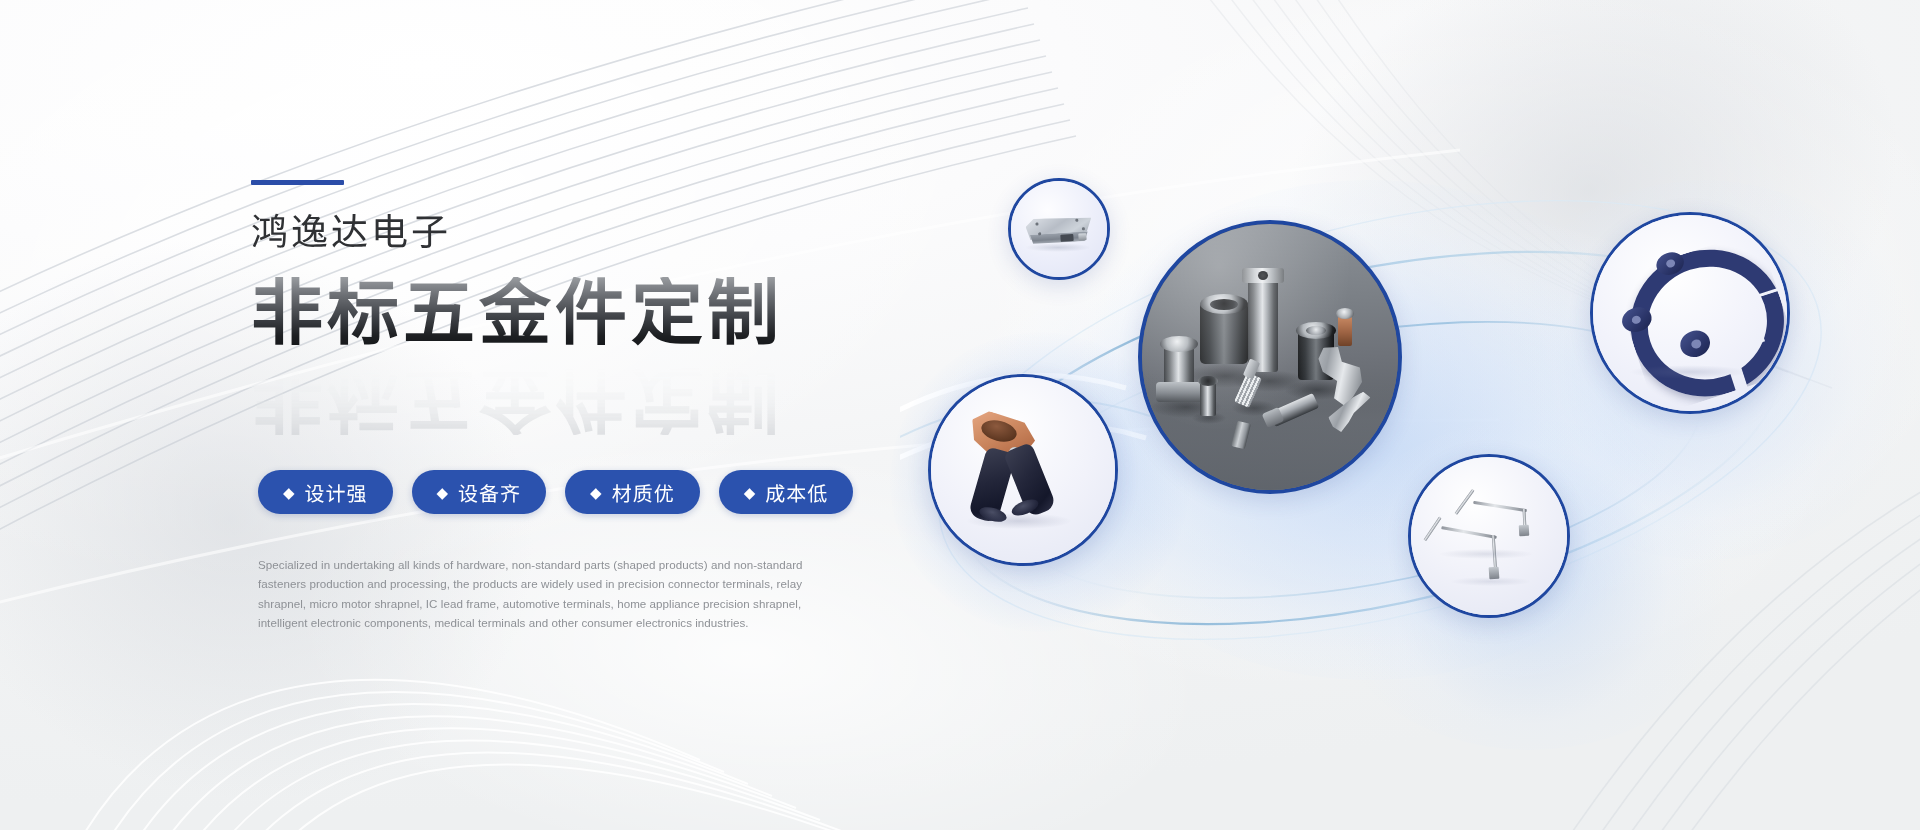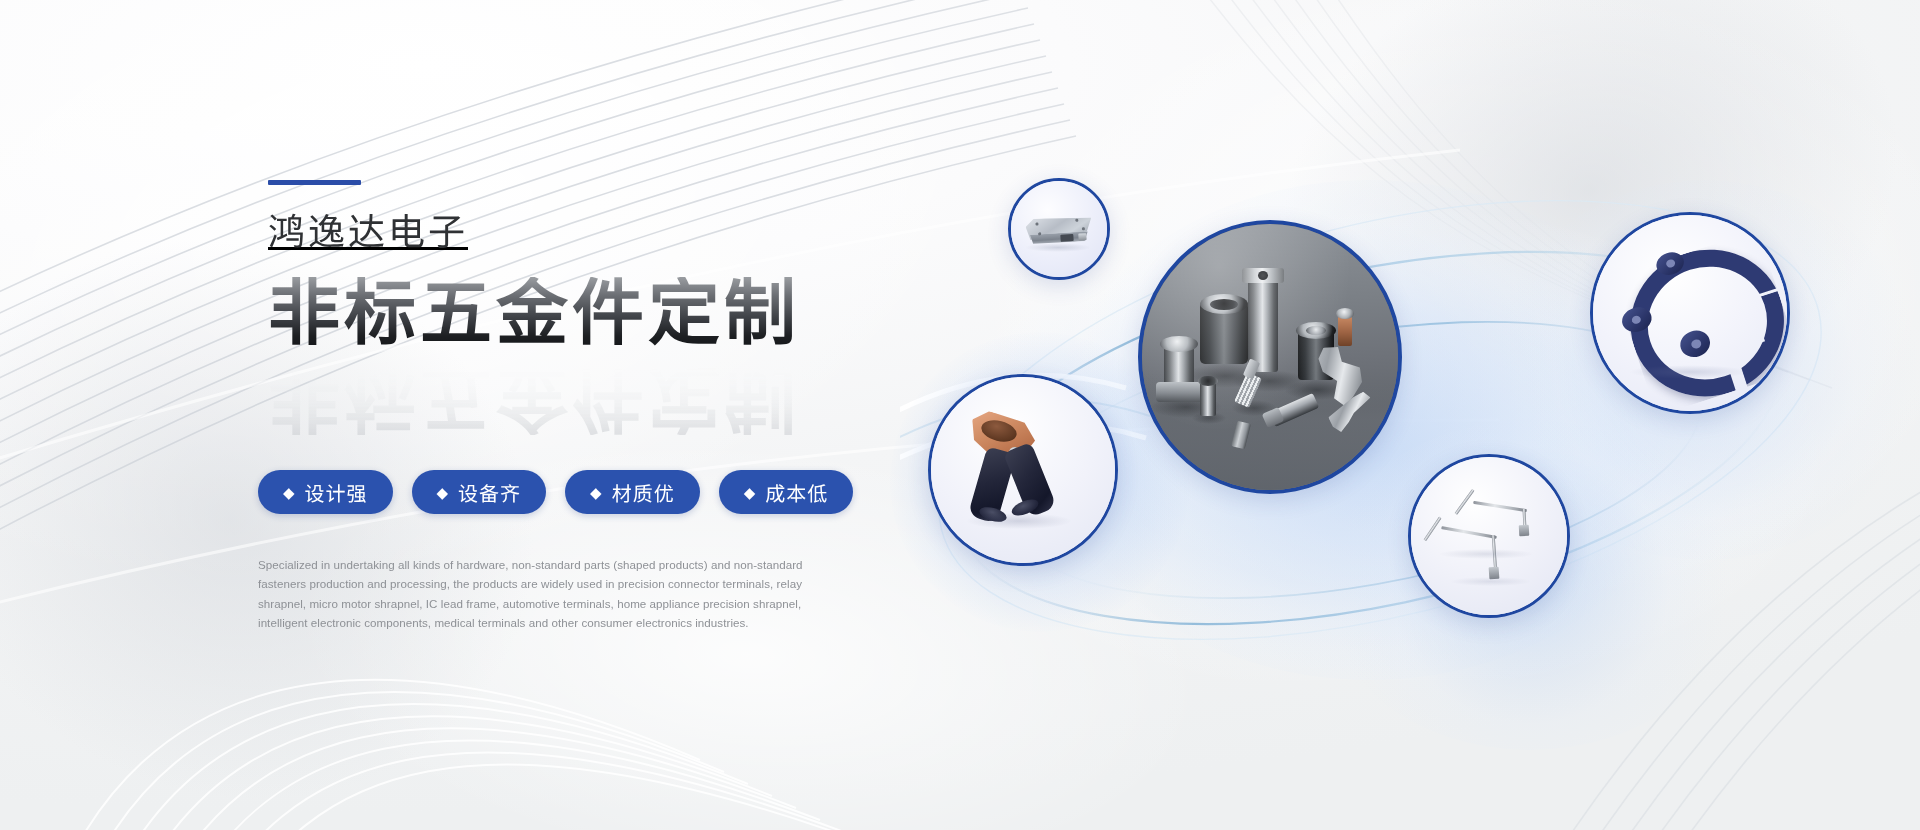--- a/index.html
+++ b/index.html
@@ -45,21 +45,21 @@
     transform:rotate(-20deg);pointer-events:none;
   }
   .shade-bl{
     position:absolute;left:-200px;top:140px;width:860px;height:760px;
     background:radial-gradient(50% 50% at 50% 50%,rgba(203,207,213,.45) 0%,rgba(203,207,213,0) 72%);
     transform:rotate(24deg);pointer-events:none;
   }
 
   
   .copy{
-    position:absolute;left:268px;top:180px;width:640px;z-index:20;text-decoration:underline;
+    position:absolute;left:251px;top:180px;width:640px;z-index:20;
   }
   .accent-bar{
     width:93px;height:5px;background:#2b4da8;border-radius:1px;
   }
   .brand{
     margin-top:29px;
     font-size:37px;line-height:1;letter-spacing:3px;
     color:#2f3134;font-weight:400;
     white-space:nowrap;
   }

